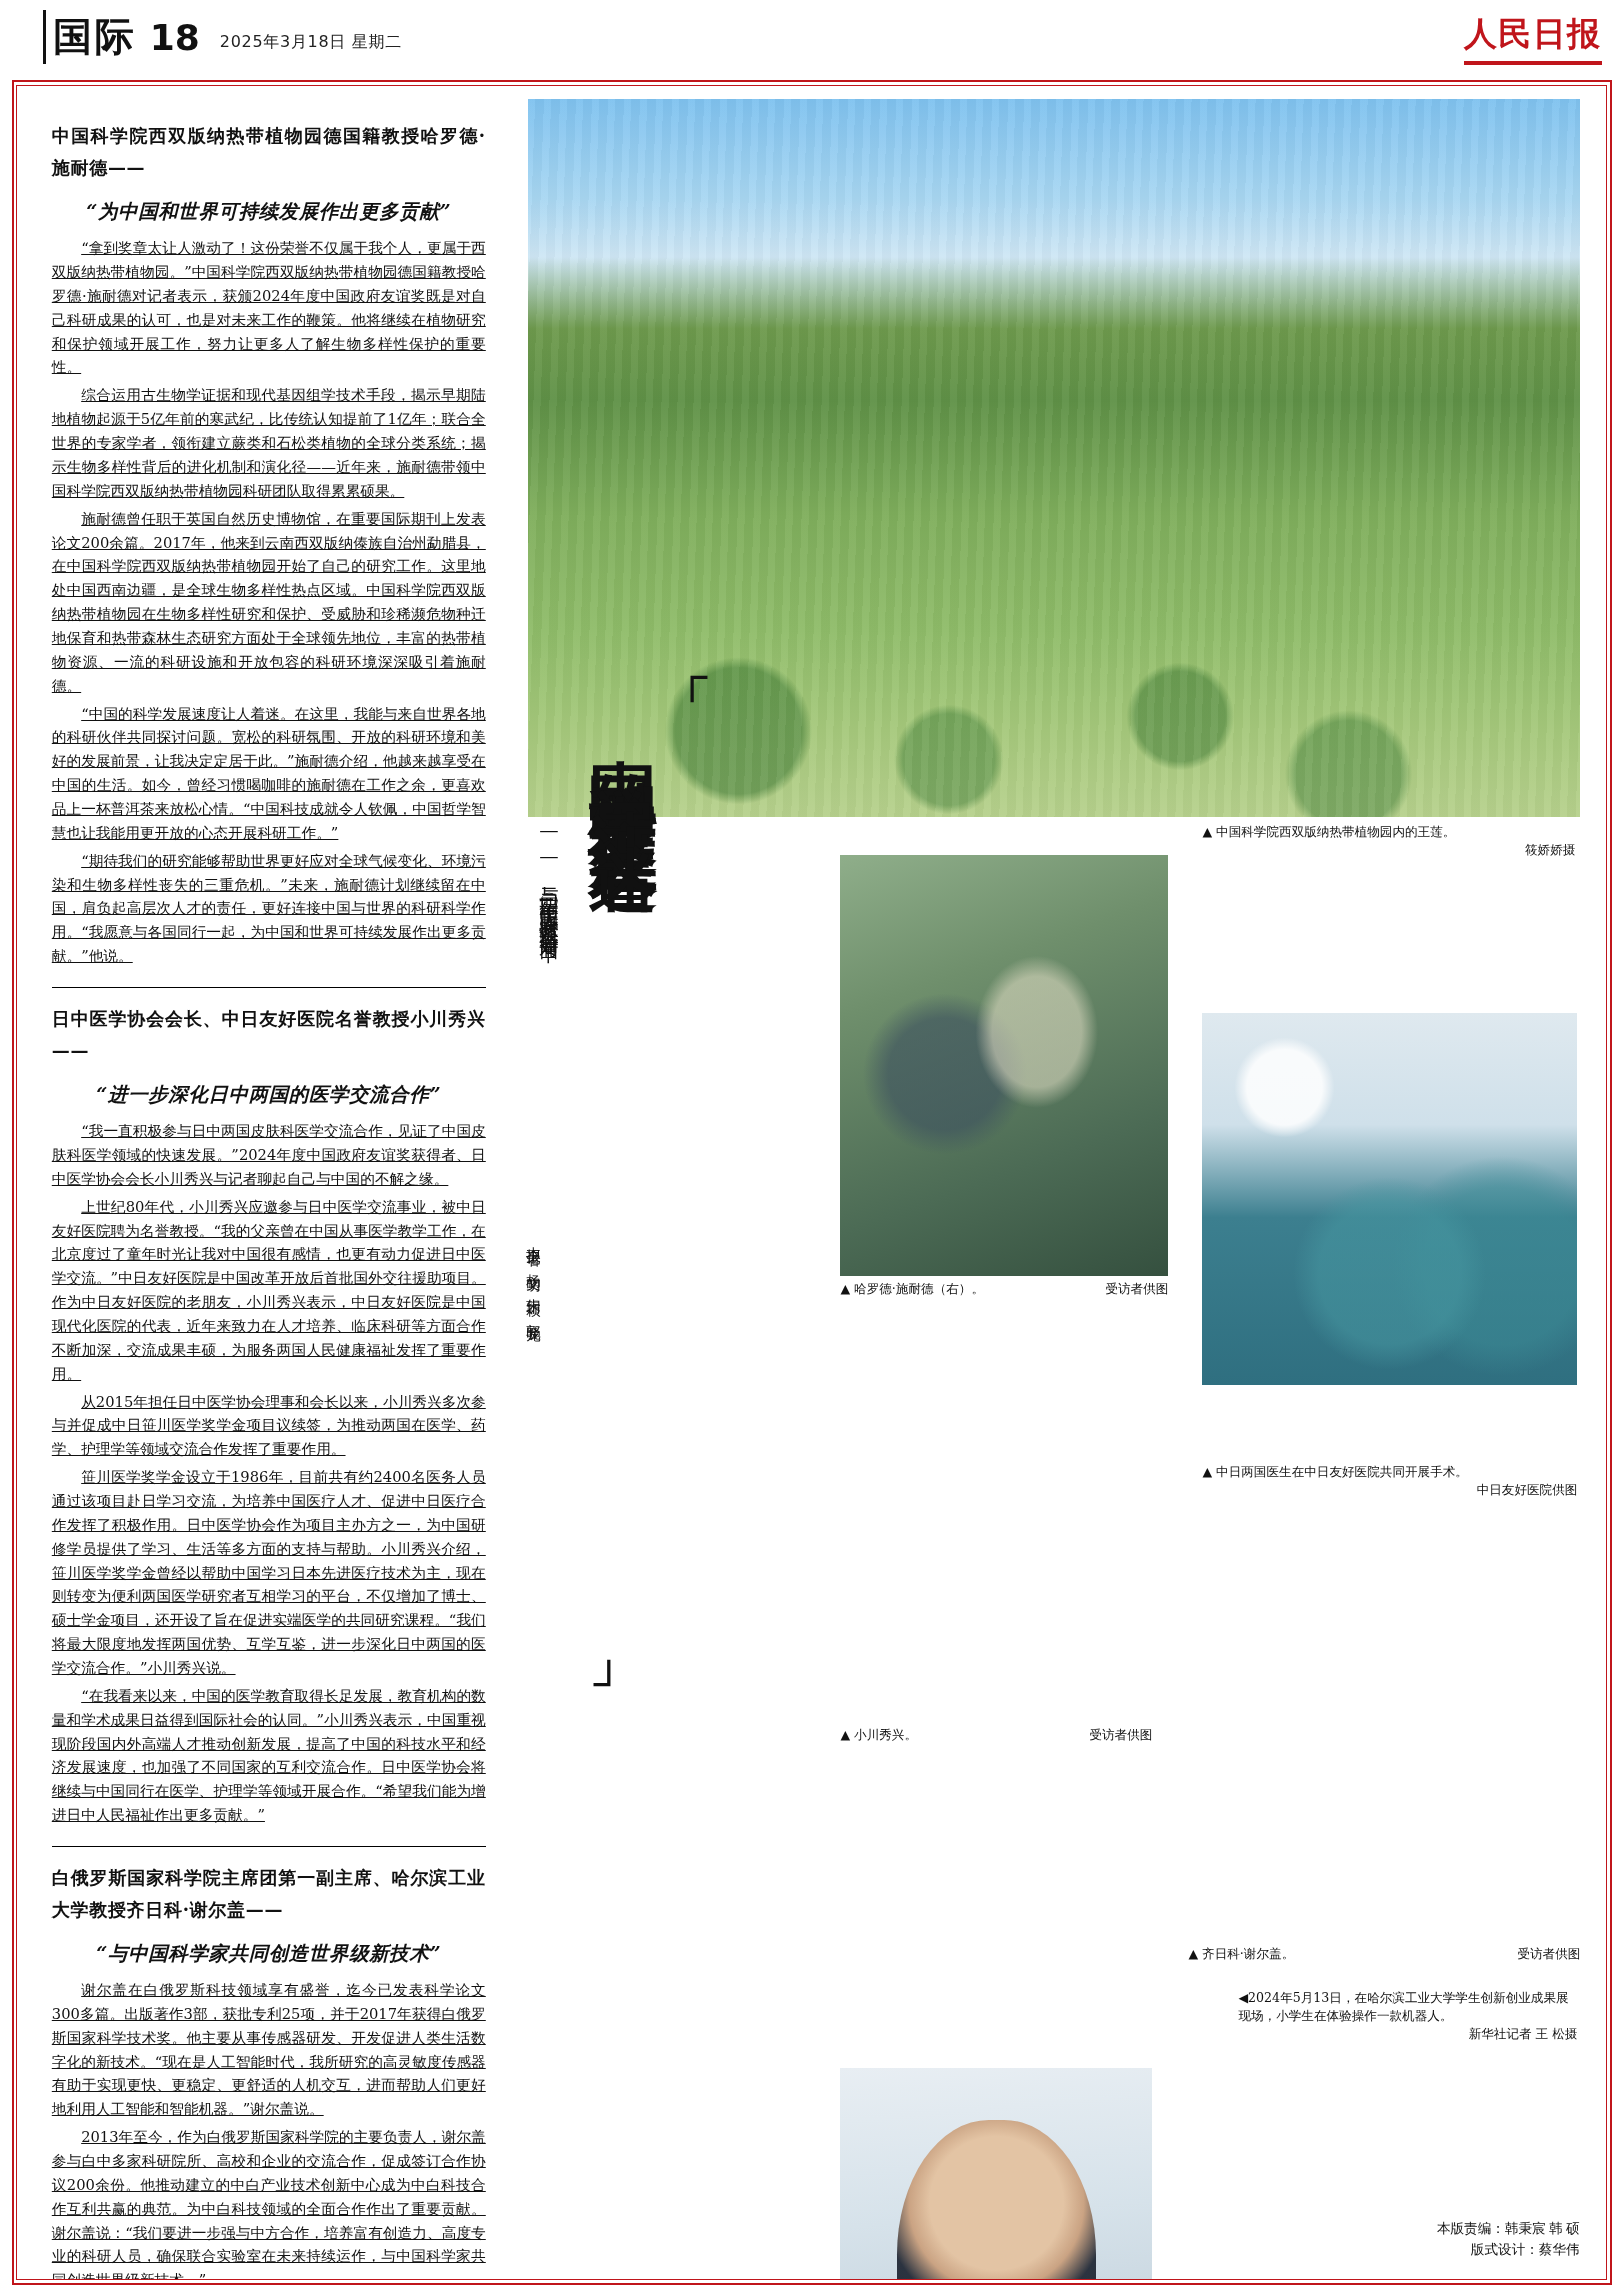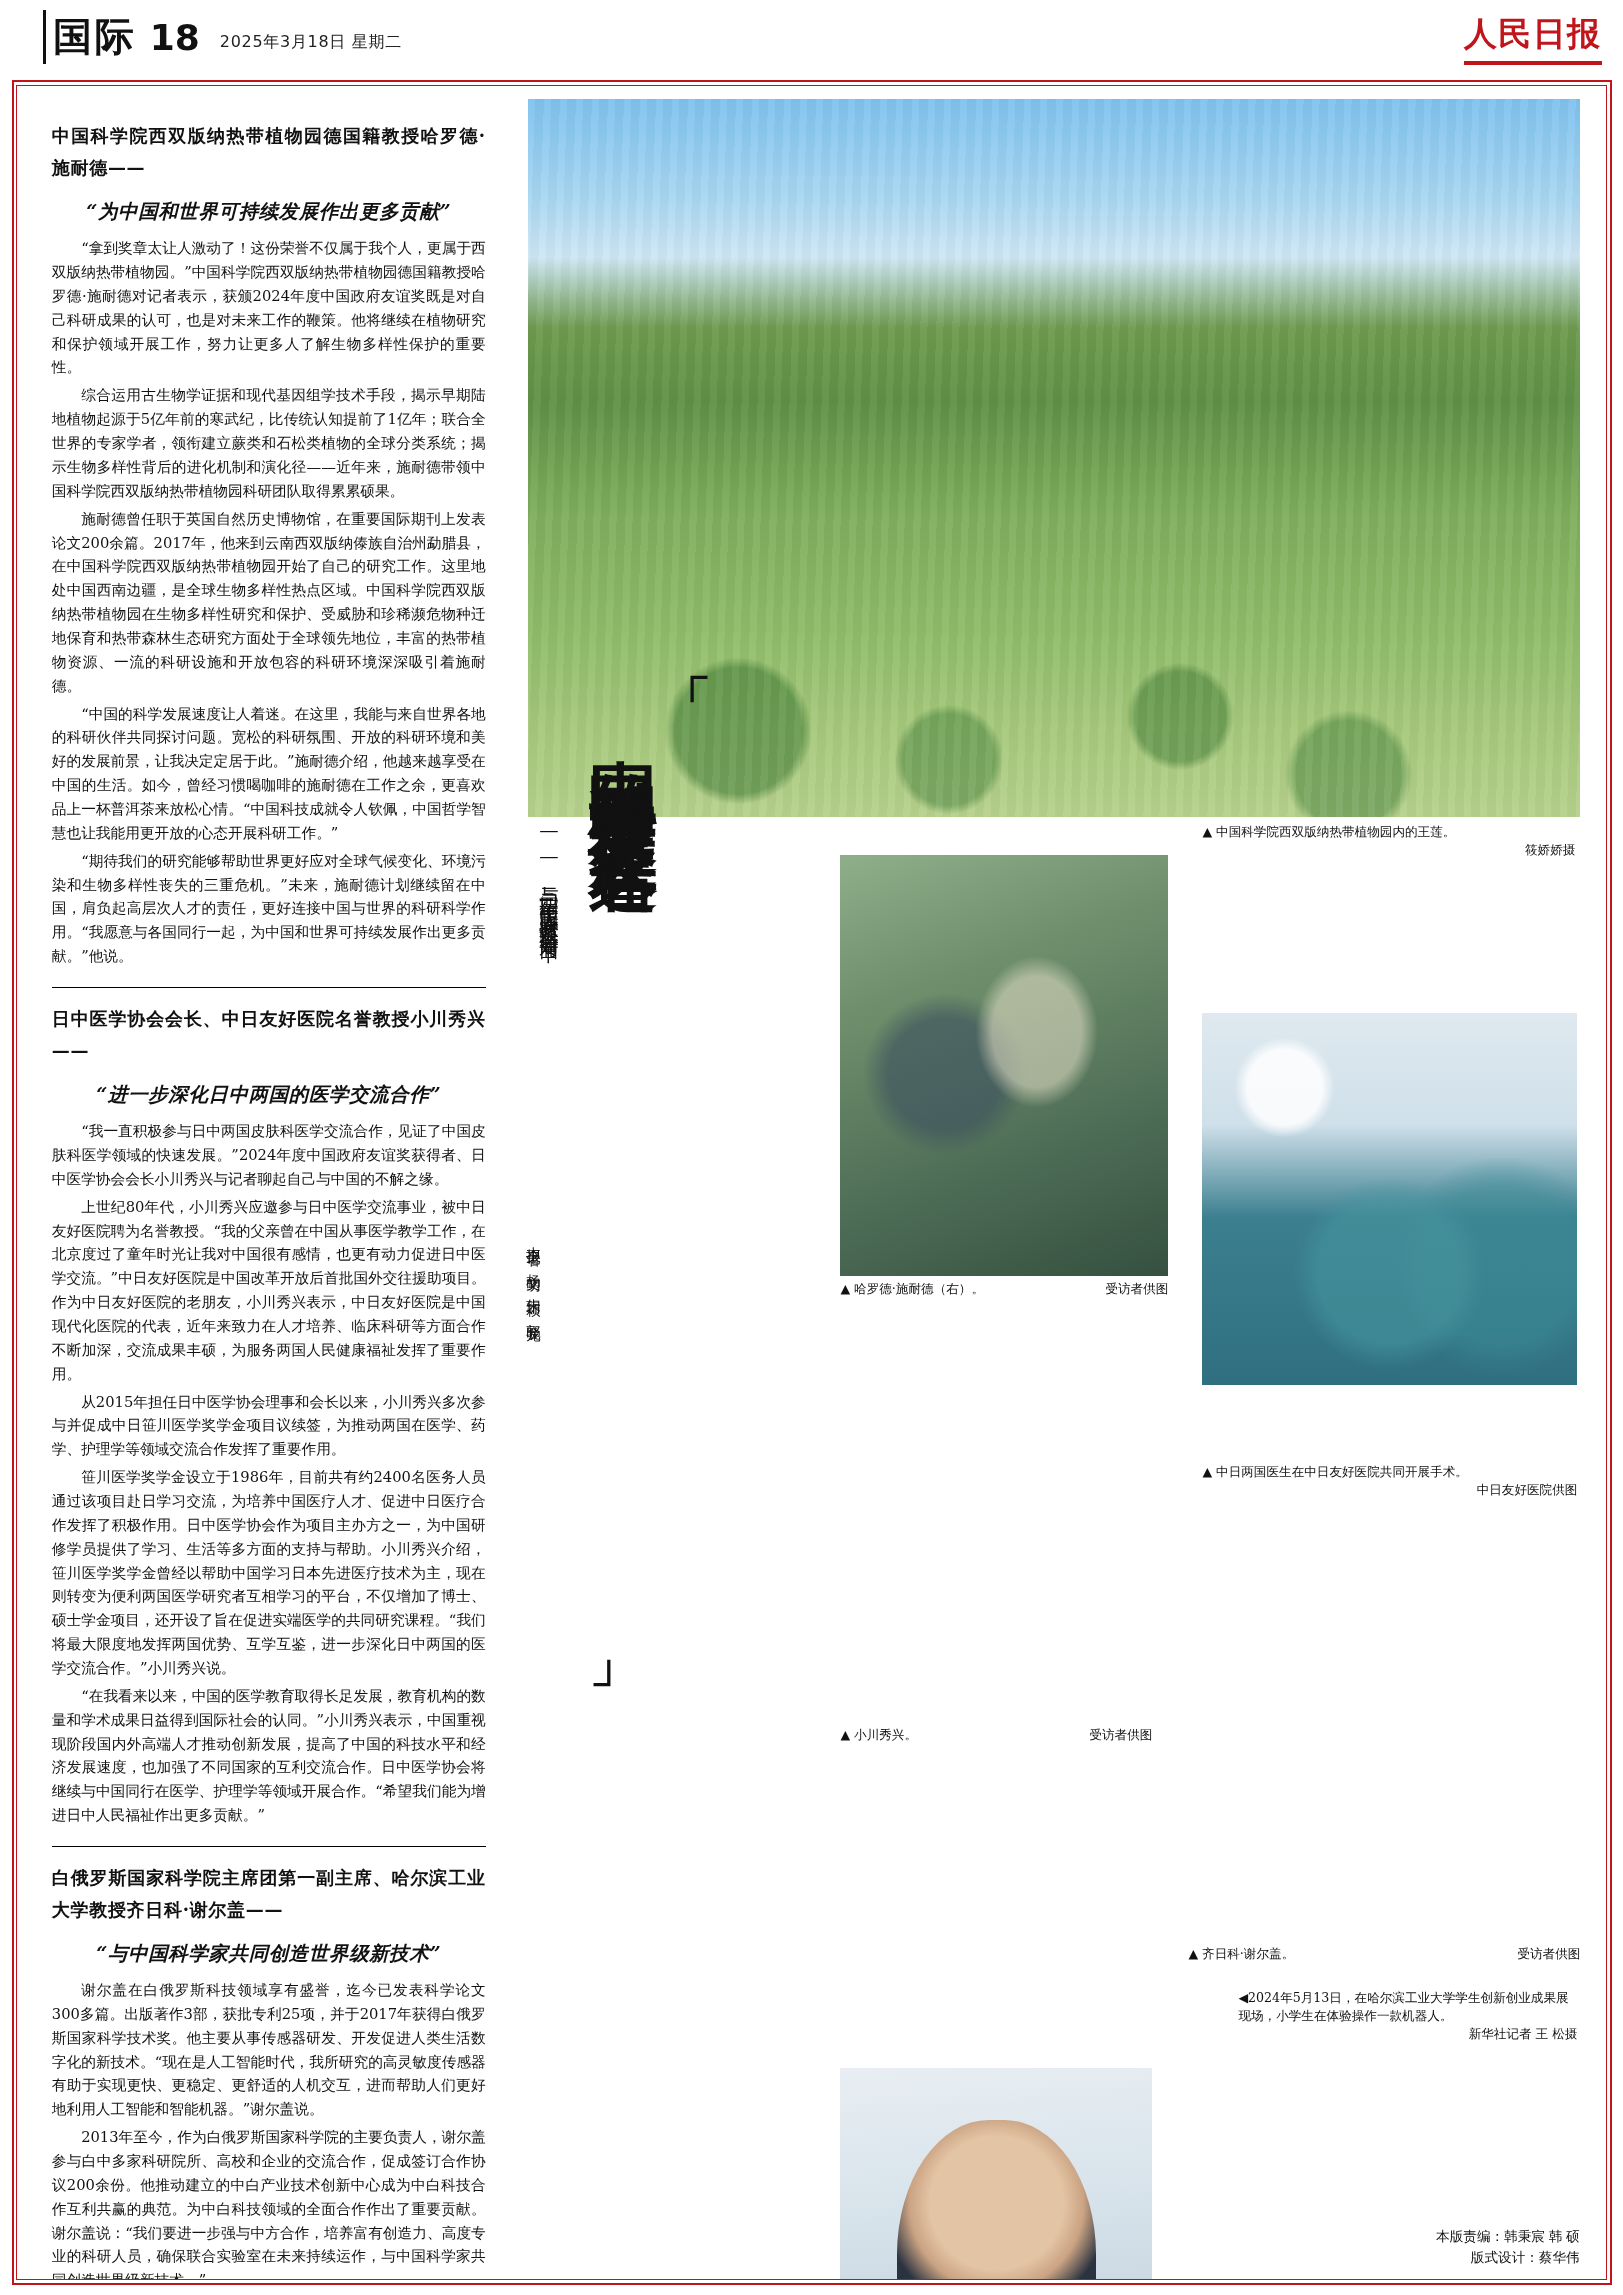--- a/index.html
+++ b/index.html
@@ -14,21 +14,21 @@
   .logo{position:absolute;right:21.5px;top:11.5px;font-size:33px;font-weight:700;letter-spacing:1.4px;color:#c0151b;font-family:"DejaVu Serif","Liberation Serif",serif;}
   .logo .bar{display:block;height:4.3px;background:#c0151b;margin-top:4.3px;width:100%;}
   .frame{position:absolute;left:11.5px;top:80px;right:11.5px;bottom:10px;border:2.2px solid #c0151b;box-sizing:border-box;}
   .inner{position:absolute;left:2.9px;top:2.9px;right:2.9px;bottom:2.9px;border:0.7px solid #c0151b;box-sizing:border-box;overflow:hidden;}
 
   
   .textcol{position:absolute;left:14.4px;top:13px;width:474px;bottom:7.2px;padding:21.5px 20px 0 20px;box-sizing:border-box;}
   .art-block{margin-bottom:18.7px;}
   .kicker{font-size:18px;line-height:1.75;font-weight:700;text-align:justify;letter-spacing:0.7px;font-family:"DejaVu Serif","Liberation Serif",serif;}
   .headline{font-size:19.4px;font-weight:700;text-align:center;margin:14.4px 0 11.5px 0;letter-spacing:0.7px;font-family:"DejaVu Serif","Liberation Serif",serif;font-style:italic;}
-  .body-p{font-size:14.7px;line-height:1.62;text-align:justify;text-indent:2em;margin:0 0 4.3px 0;font-family:"DejaVu Serif","Liberation Serif",serif;}
+  .body-p{font-size:14.7px;line-height:1.62;text-align:justify;text-indent:2em;margin:0 0 4.3px 0;font-family:"DejaVu Serif","Liberation Serif",serif;text-decoration:underline;}
   .rule{height:0.7px;background:#000;margin:18.7px 0 16px 0;}
 
   
   .vtitle{position:absolute;left:503px;top:618px;width:237px;height:1041px;}
   .vtitle .maintitle{position:absolute;left:66px;top:0;writing-mode:vertical-rl;text-orientation:upright;font-size:69px;font-weight:700;letter-spacing:7.2px;line-height:1.08;font-family:"DejaVu Serif","Liberation Serif",serif;color:#111;}
   .vtitle .subtitle{position:absolute;left:13px;top:115px;writing-mode:vertical-rl;text-orientation:upright;font-size:19.4px;letter-spacing:2.9px;line-height:1.6;font-family:"DejaVu Serif","Liberation Serif",serif;}
   .vtitle .byline{position:absolute;left:-1.4px;top:531px;writing-mode:vertical-rl;text-orientation:upright;font-size:14.4px;letter-spacing:2.2px;line-height:1.9;font-family:"DejaVu Serif","Liberation Serif",serif;}
   .quote-mark{position:absolute;font-size:50px;font-weight:700;color:#111;font-family:"DejaVu Serif","Liberation Serif",serif;}
 
   
@@ -52,21 +52,21 @@
      radial-gradient(ellipse at 60% 42%, rgba(230,225,200,.55) 0 16%, transparent 22%),
      radial-gradient(ellipse at 32% 52%, rgba(60,80,95,.6) 0 18%, transparent 26%);}
   .img-op{background:linear-gradient(180deg,#dfe9ef 0%,#cfe0ea 30%,#3c7f8f 55%,#2f6f80 100%);}
   .img-op:after{content:"";position:absolute;inset:0;background:
      radial-gradient(circle at 22% 20%, rgba(255,255,255,.85) 0 9%, transparent 12%),
      radial-gradient(circle at 50% 70%, rgba(70,150,160,.55) 0 22%, transparent 30%),
      radial-gradient(circle at 80% 68%, rgba(60,140,150,.5) 0 20%, transparent 28%);}
   .img-portrait{background:linear-gradient(175deg,#e8eef3 0%,#d6e2ea 40%,#b9c9d5 100%);position:relative;}
   .img-portrait:after{content:"";position:absolute;left:18%;top:14%;width:64%;height:86%;border-radius:46% 46% 18% 18%/42% 42% 14% 14%;
      background:radial-gradient(circle at 50% 26%, #e3c4a4 0 26%, #caa383 34%, #2b3340 44%, #1d2430 100%);}
-  .footer-credit{position:absolute;right:26px;bottom:10px;text-align:right;font-size:13.6px;line-height:1.6;font-family:Liberation Sans, sans-serif;}
+  .footer-credit{position:absolute;right:26px;bottom:18px;text-align:right;font-size:13.6px;line-height:1.6;font-family:Liberation Serif, serif;}
 </style>
 </head>
 <body>
 
 <div class="page">
 
   <div class="masthead">
     <div class="sec-wrap">
       <span class="sec-name">国际</span>
       <span class="sec-num">18</span>

